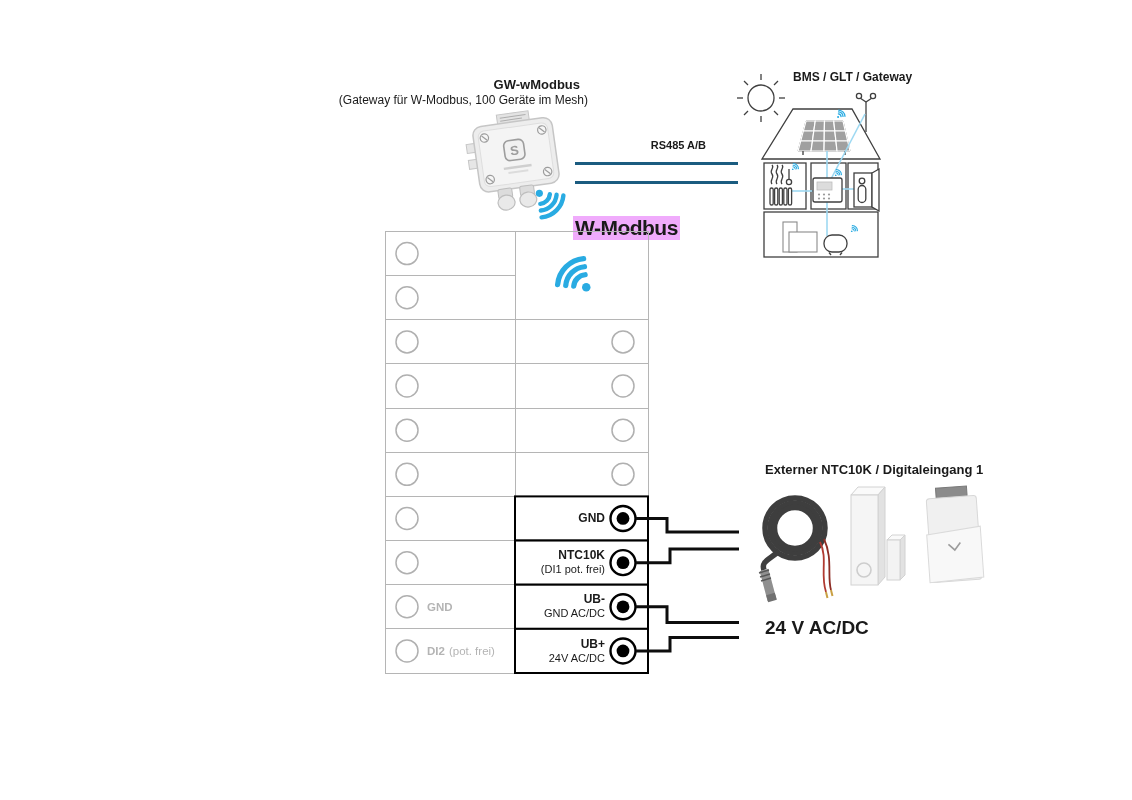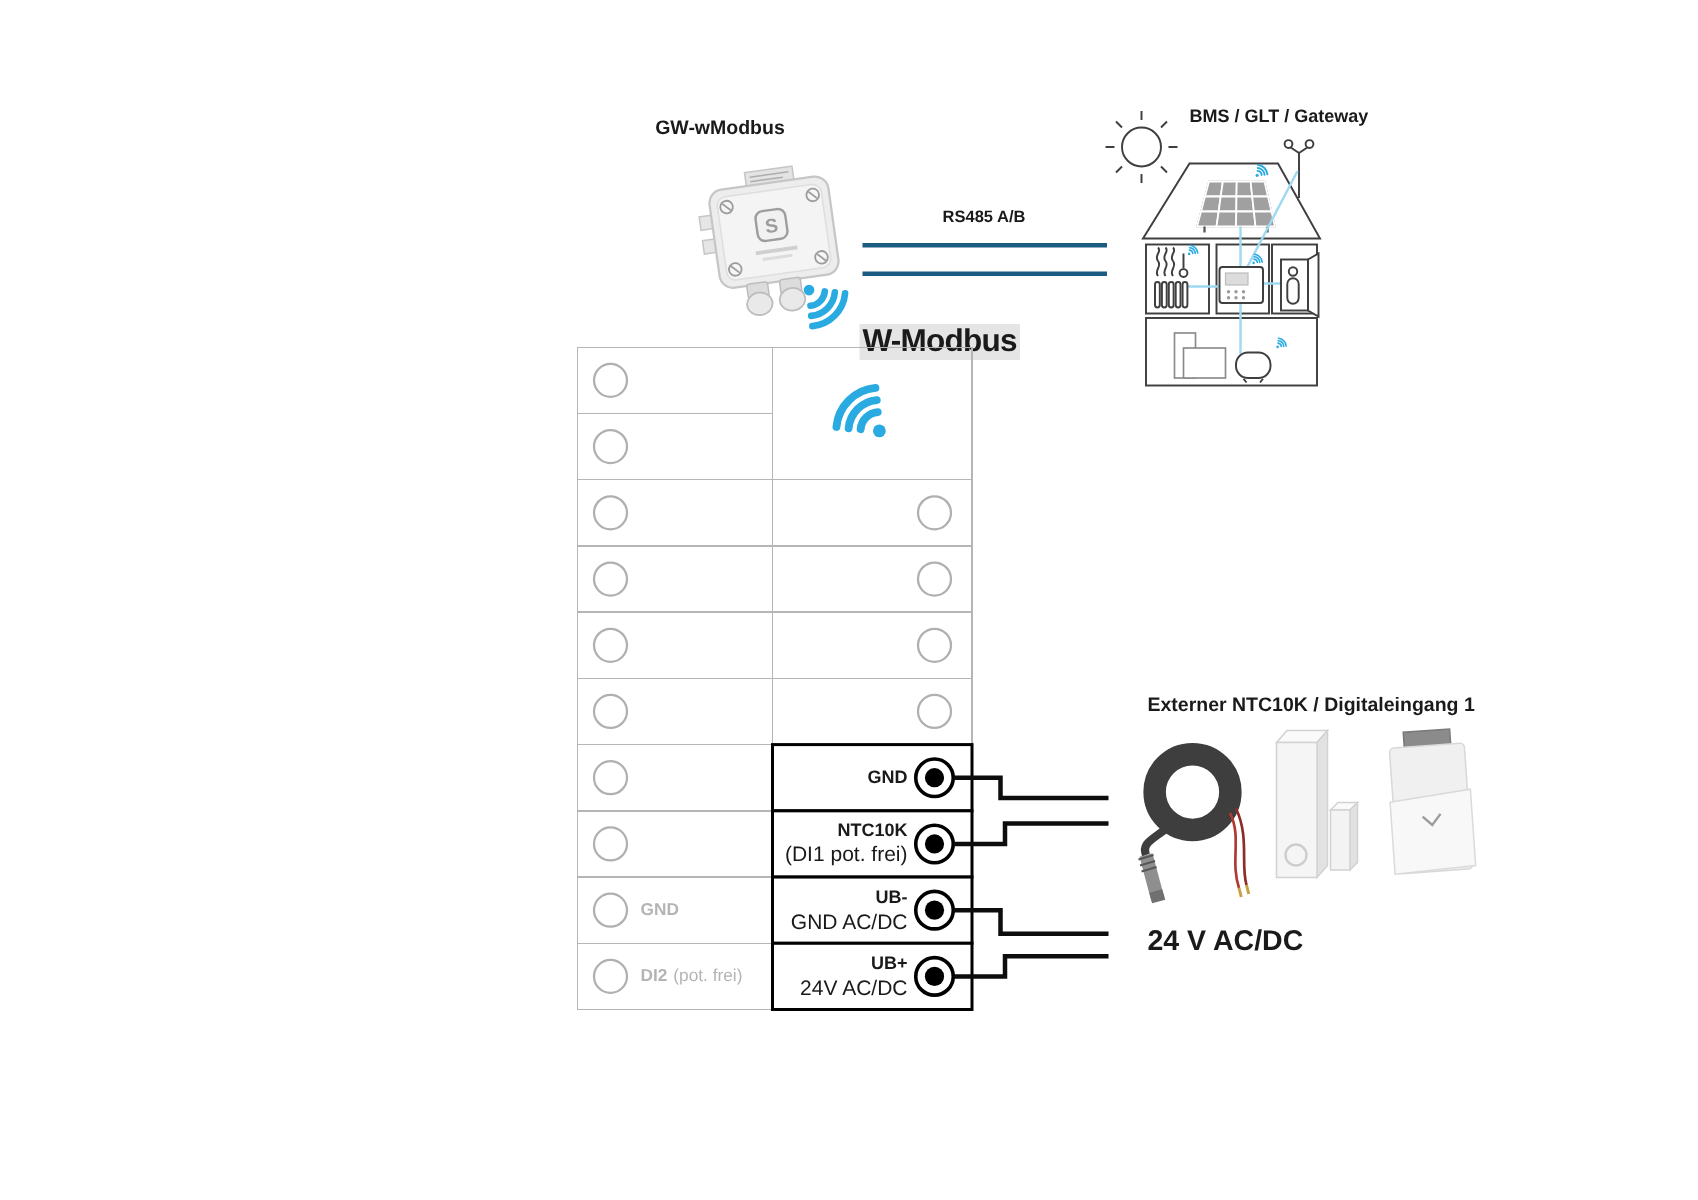--- a/index.html
+++ b/index.html
@@ -1,37 +1,37 @@
 <!DOCTYPE html>
 <html style="--c-wifi: #29abe2; --c-rs485: #1b5c80; --c-link: #9ed9f2; --c-wire: #0d0d0d; --c-muted: #b4b4b4;"><head>
 <meta charset="utf-8">
 <style>
   html,body{margin:0;padding:0;background:#fff}
   .stage{position:relative;width:1132px;height:800px;background:#fff;overflow:hidden;
          font-family:"Liberation Sans",sans-serif;color:#1a1a1a}
   .abs{position:absolute}
   .b{font-weight:bold}
-  .ctr{text-align:center}
+  .ctr{text-align:right}
   .muted{color:var(--c-muted)}
   .wifi{color:var(--c-wifi)}
   .rsline{position:absolute;height:3px;background:var(--c-rs485)}
   
   .grid{stroke:#b5b5b5;fill:none;stroke-width:1}
   .pin{stroke:#b0b0b0;fill:#fff;stroke-width:1.5}
   .blk{stroke:#000;fill:#fff}
   .wire{stroke:var(--c-wire);fill:none;stroke-width:3}
   .hl{stroke:#3f3f3f;fill:#fff;stroke-width:1.3}
   .hln{stroke:#3f3f3f;fill:none;stroke-width:1.3}
   .hl2{stroke:#8a8a8a;fill:#fff;stroke-width:1.1}
   .blu{stroke:var(--c-link);fill:none;stroke-width:1.6}
   .coil{stroke:#3e3e3e;fill:none;stroke-width:5.5}
   .term-label{position:absolute;display:flex;flex-direction:column;justify-content:center;
               align-items:flex-end;text-align:right}
   .t1{font-weight:bold;font-size:12px;line-height:1.25;white-space:nowrap}
-  .t2{font-size:14px;line-height:1.25;white-space:nowrap}
+  .t2{font-size:11px;line-height:1.25;white-space:nowrap}
   .left-label{position:absolute;display:flex;align-items:center;gap:4px;font-size:11.5px;white-space:nowrap}
   .left-label b{font-weight:bold}
 </style>
 </head>
 <body>
 
 <svg width="0" height="0" style="position:absolute" aria-hidden="true">
   <defs>
     <symbol id="wifi" viewBox="0 0 40 40">
       <circle cx="7" cy="33" r="3.4" fill="currentColor" stroke="none"></circle>
@@ -40,23 +40,24 @@
         <path d="M8.4 16.6 A16.5 16.5 0 0 1 23.4 31.6"></path>
         <path d="M9.1 10.1 A23 23 0 0 1 29.9 30.9"></path>
       </g>
     </symbol>
   </defs>
 </svg>
 
 <div class="stage" id="stage">
 
   <div class="abs b ctr" style="left:380px;top:77px;width:200px;font-size:13px">GW-wModbus</div>
+  <div class="abs ctr" style="left:288px;top:93px;width:300px;font-size:12px">(Gateway für W-Modbus, 100 Geräte im Mesh)</div>
   <div class="abs b ctr" style="left:606px;top:139px;width:100px;font-size:11px">RS485 A/B</div>
   <div class="abs b" style="left:793px;top:70px;font-size:12px">BMS / GLT / Gateway</div>
-  <div class="abs b" style="left:573px;top:216px;font-size:21px;letter-spacing:-0.5px;background:#e5e5e5;padding:0 2px">W-Modbus</div>
+  <div class="abs b" style="left:573px;top:216px;font-size:21px;letter-spacing:-0.5px;background:#f0abfc;padding:0 2px">W-Modbus</div>
   <div class="abs b" style="left:765px;top:462px;font-size:13px">Externer NTC10K / Digitaleingang 1</div>
   <div class="abs b" style="left:765px;top:617px;font-size:19px">24 V AC/DC</div>
 
   <div class="rsline" style="left:575px;top:162px;width:163px"></div>
   <div class="rsline" style="left:575px;top:181px;width:163px"></div>
 
   <svg class="abs" style="left:458px;top:106px" width="115" height="112" viewBox="0 0 115 112">
     <g transform="rotate(-8 57 56)">
       <rect x="45" y="7" width="32" height="11" fill="#e3e3e3" stroke="#c6c6c6"></rect>
       <line x1="48" y1="10.5" x2="74" y2="10.5" stroke="#adadad" stroke-width="1"></line>

